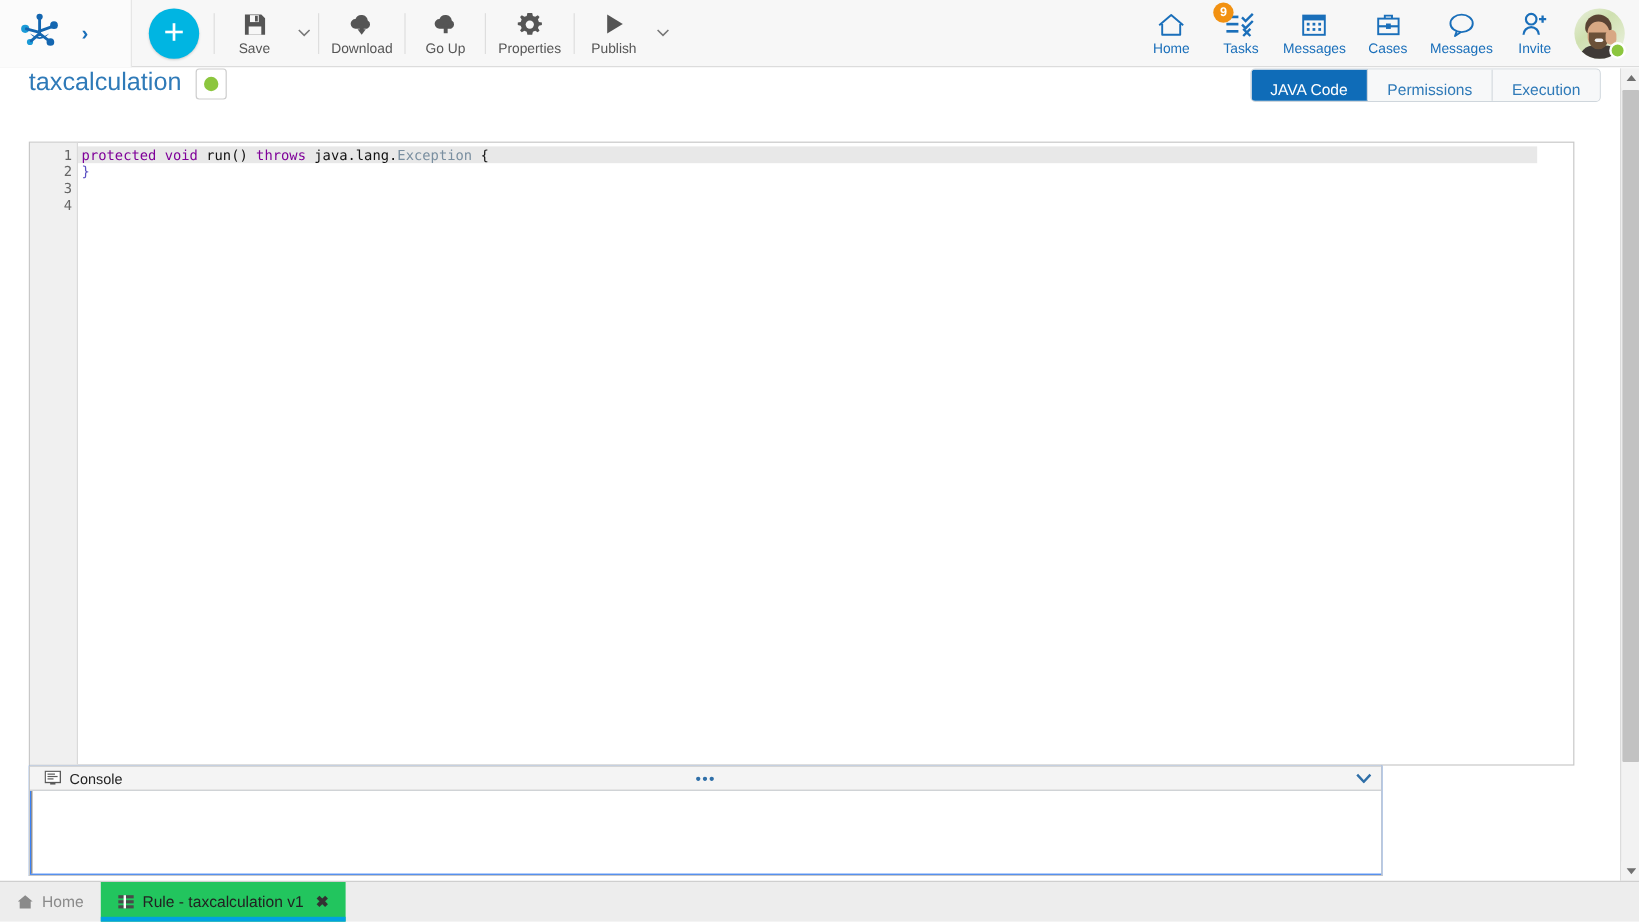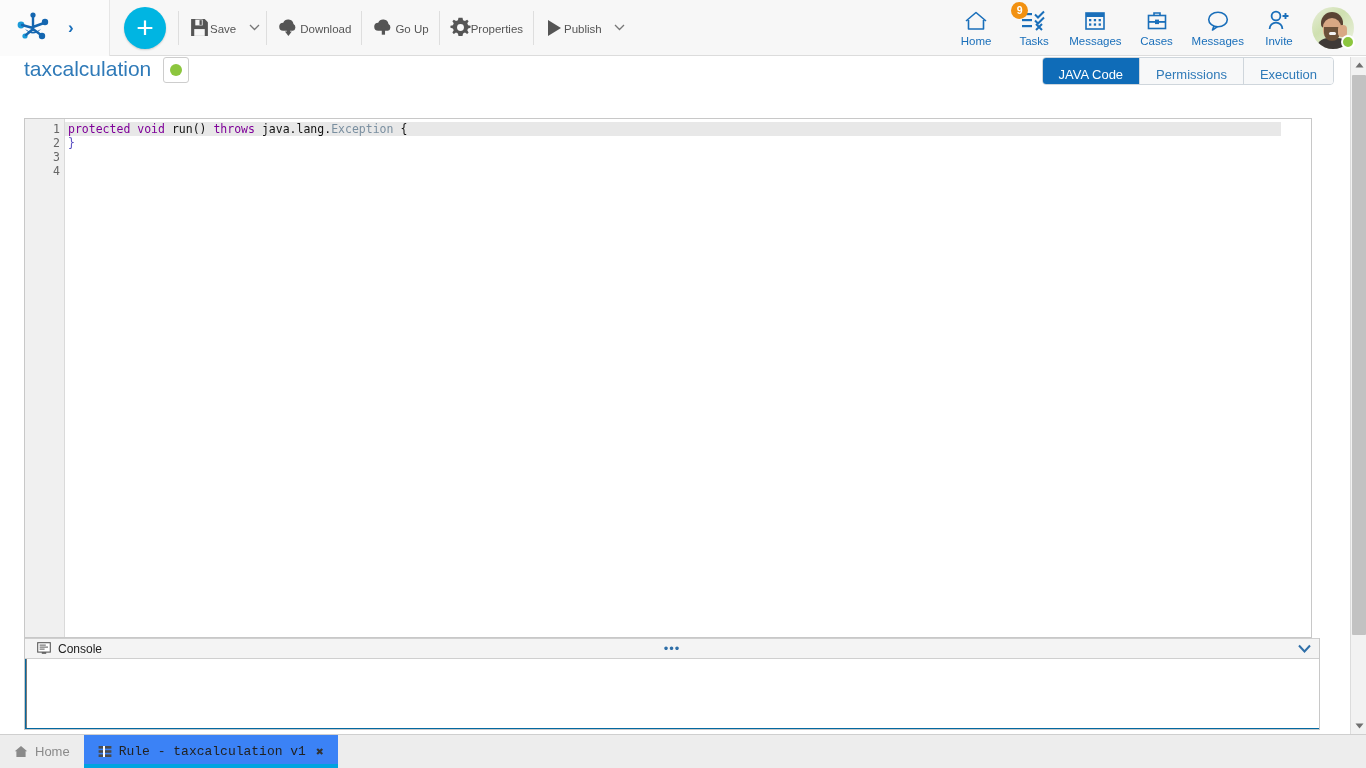--- a/index.html
+++ b/index.html
@@ -38,21 +38,21 @@
     background: #00b5e2;
     display: flex; align-items: center; justify-content: center;
     color: #fff; font-size: 30px; font-weight: 300; line-height: 1;
     margin-right: 10px;
     box-shadow: 0 1px 2px rgba(0,0,0,.18);
     cursor: pointer;
   }
   .tb-sep { width: 1px; height: 34px; background: #dedede; margin: 0 2px; }
   .tb-item {
     min-width: 62px; height: 52px;
-    display: flex; flex-direction: row;
+    display: flex; flex-direction: column;
     align-items: center; justify-content: center;
     padding: 0 8px; cursor: pointer;
   }
   .tb-item .ico { height: 24px; display: flex; align-items: center; justify-content: center; }
   .tb-item .lbl { font-size: 11.5px; color: #555; margin-top: 3px; }
   .tb-caret {
     width: 20px; height: 52px;
     display: flex; align-items: center; justify-content: center;
     color: #777; font-size: 11px; cursor: pointer;
   }
@@ -166,24 +166,24 @@
   .cline { position: relative; height: 14px; line-height: 14px; white-space: pre; color: #111; }
   .kw { color: #7f0099; }
   .kw2 { color: #5a4fc2; }
   .typ { color: #7a8fa0; }
   .num { color: #2355d8; }
   .pln { color: #111; }
 
   
   #console-panel {
     position: absolute; left: 24px; top: 638px;
-    width: 1296px; height: 92px;
+    width: 1128px; height: 92px;
     border: 1px solid #c8c8c8;
     border-top: none;
-    background: #0369a1;
+    background: #3b82f6;
   }
   #console-header {
     position: relative;
     height: 21px; background: #f4f4f4;
     border-top: 1px solid #cfcfcf;
     border-bottom: 1px solid #cfcfcf;
     display: flex; align-items: center;
   }
   #console-icon { margin-left: 12px; display: flex; align-items: center; }
   #console-label { margin-left: 7px; font-size: 12px; color: #222; }
@@ -231,21 +231,21 @@
     background: #ededed;
     border-top: 1px solid #cfcfcf;
     display: flex; align-items: stretch;
   }
   .tk {
     display: flex; align-items: center;
     padding: 0 14px; cursor: pointer;
     font-size: 13px; position: relative;
   }
   .tk.home { color: #8a8a8a; }
-  .tk.active { background: #3b82f6; color: #222; font-family: Liberation Mono, monospace; }
+  .tk.active { background: #22c55e; color: #222; }
   .tk.active::after {
     content: ""; position: absolute;
     left: 0; right: 0; bottom: 0; height: 4px;
     background: #00a3e0;
   }
   .tk .ti { margin-right: 7px; display: flex; align-items: center; }
   .tk .tx { }
   .tk .close { margin-left: 10px; color: #333; font-size: 13px; font-weight: bold; }
 </style>
 </head>

